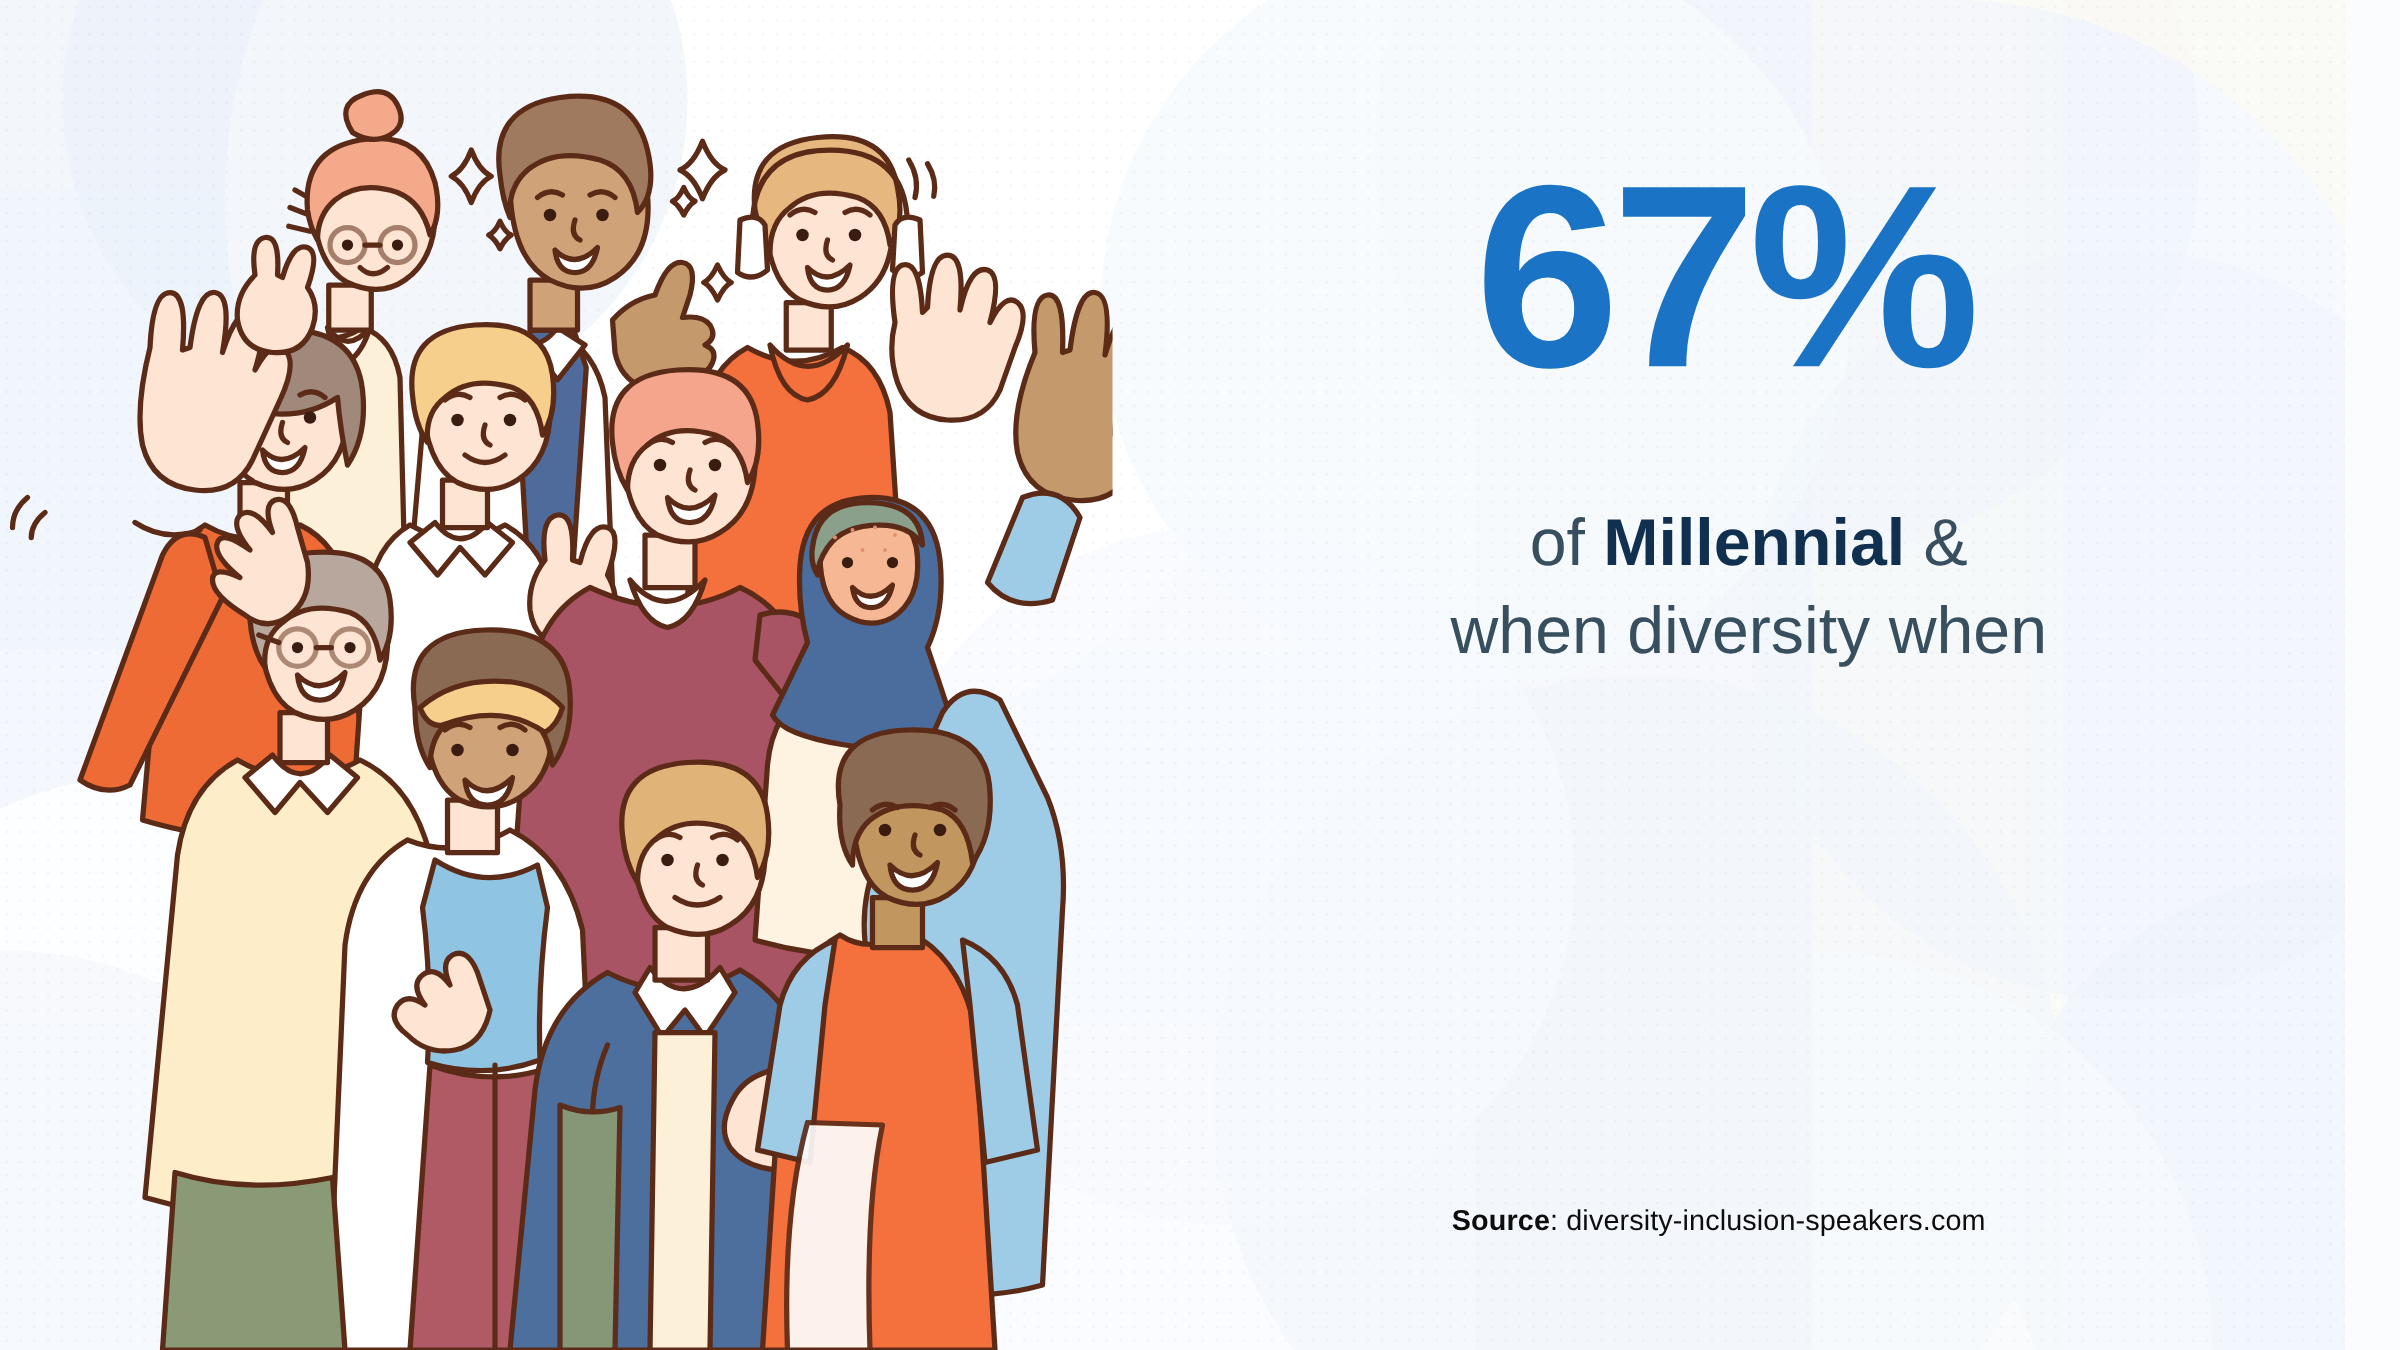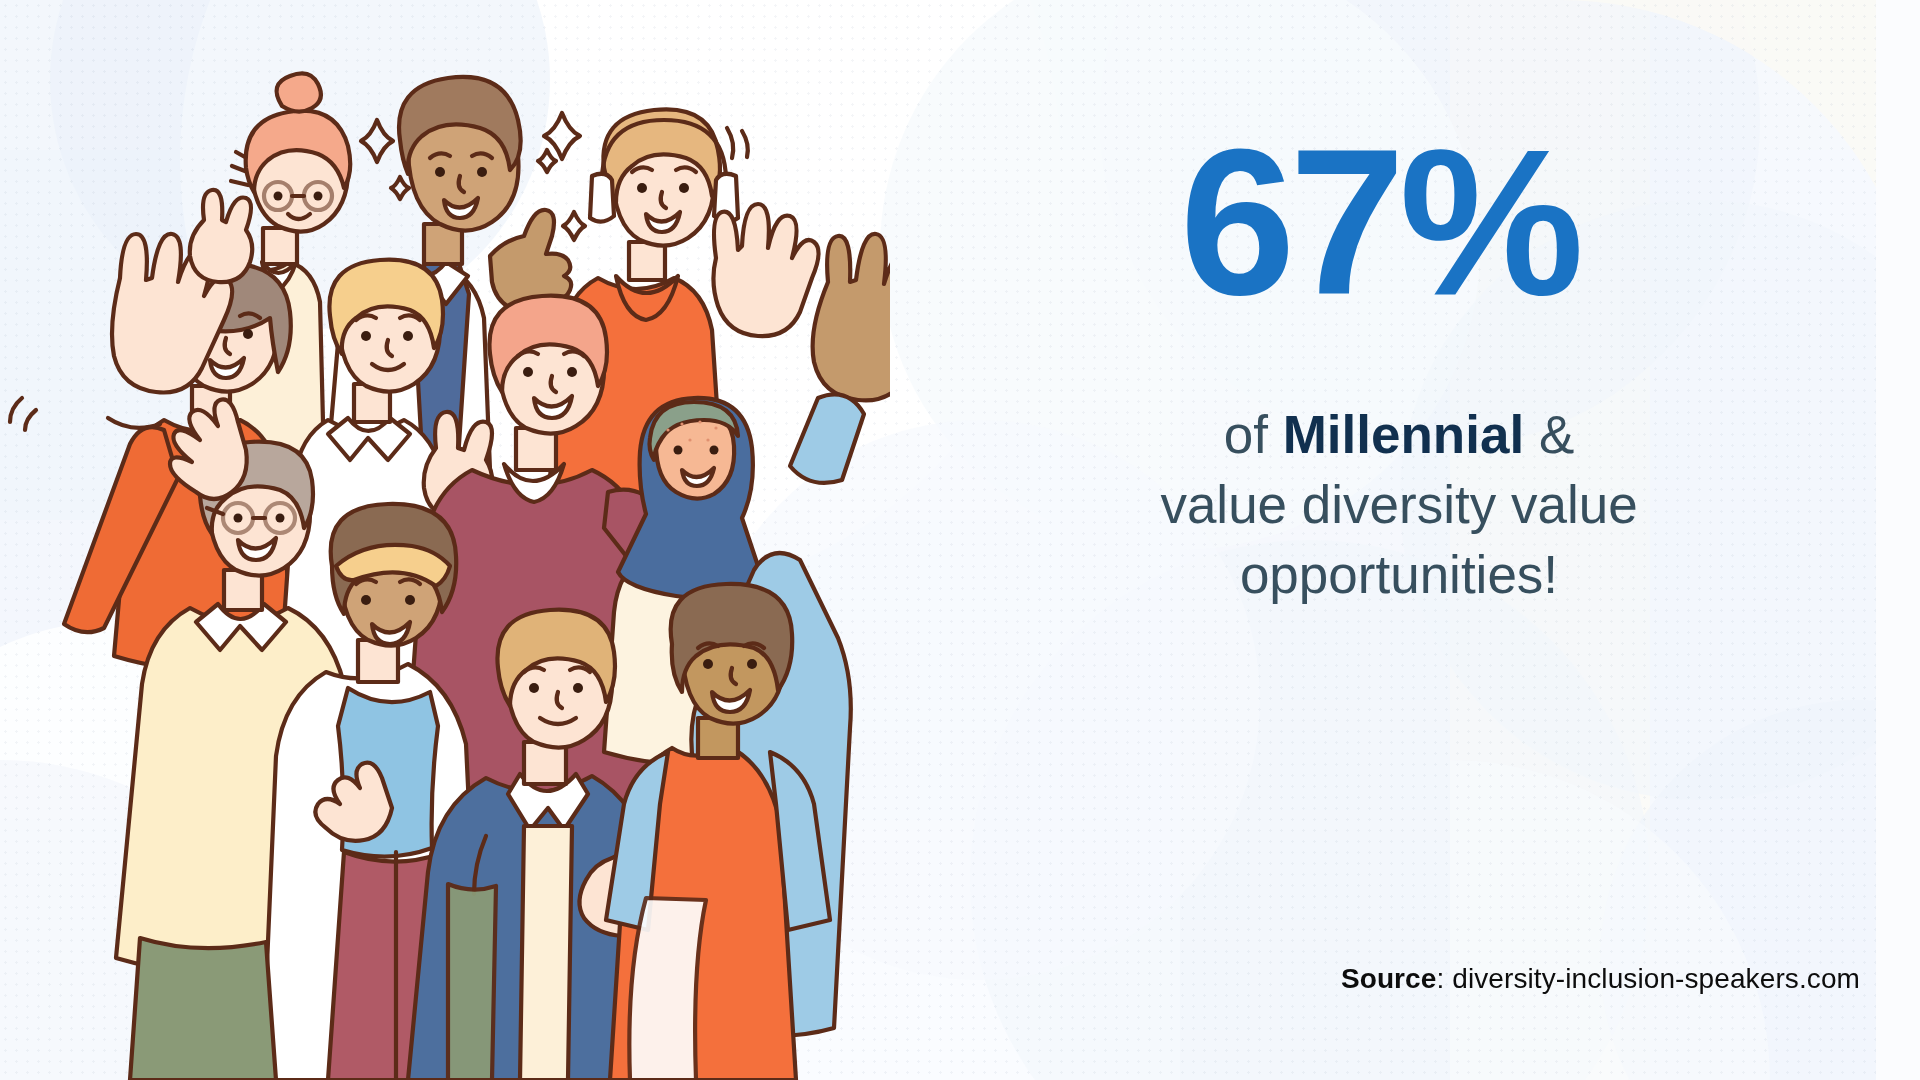--- a/index.html
+++ b/index.html
@@ -64,22 +64,22 @@
     line-height: 1.32;
     color: #374f5e;
     font-weight: 400;
   }
   .headline b { color: #11304f; font-weight: 700; }
 
   .source {
     position: absolute;
     left: 0; right: 60px;
     top: 963px;
-    text-align: right;
-    font-size: 28px;
+    text-align: center;
+    font-size: 23px;
     color: #0d0d0d;
     font-weight: 400;
     letter-spacing: 0.1px;
   }
   .source b { font-weight: 700; }
 
   
   svg.people { display: block; width: 890px; height: 1080px; }
 </style>
 </head>
@@ -365,22 +365,21 @@
   </div>
 
   <div class="text-pane">
 
     <div class="stat-number">67%</div>
 
     <div class="headline">
       <div>
         <span>of </span><b>Millennial</b><span> &amp;</span>
       </div>
-      <div>value diversity value</div>
-      <div>opportunities!</div>
+      <div>when diversity when</div>
     </div>
 
     <div class="source">
       <b>Source</b><span>: </span><span>diversity-inclusion-speakers.com</span>
     </div>
 
   </div>
 
 </div>
 

